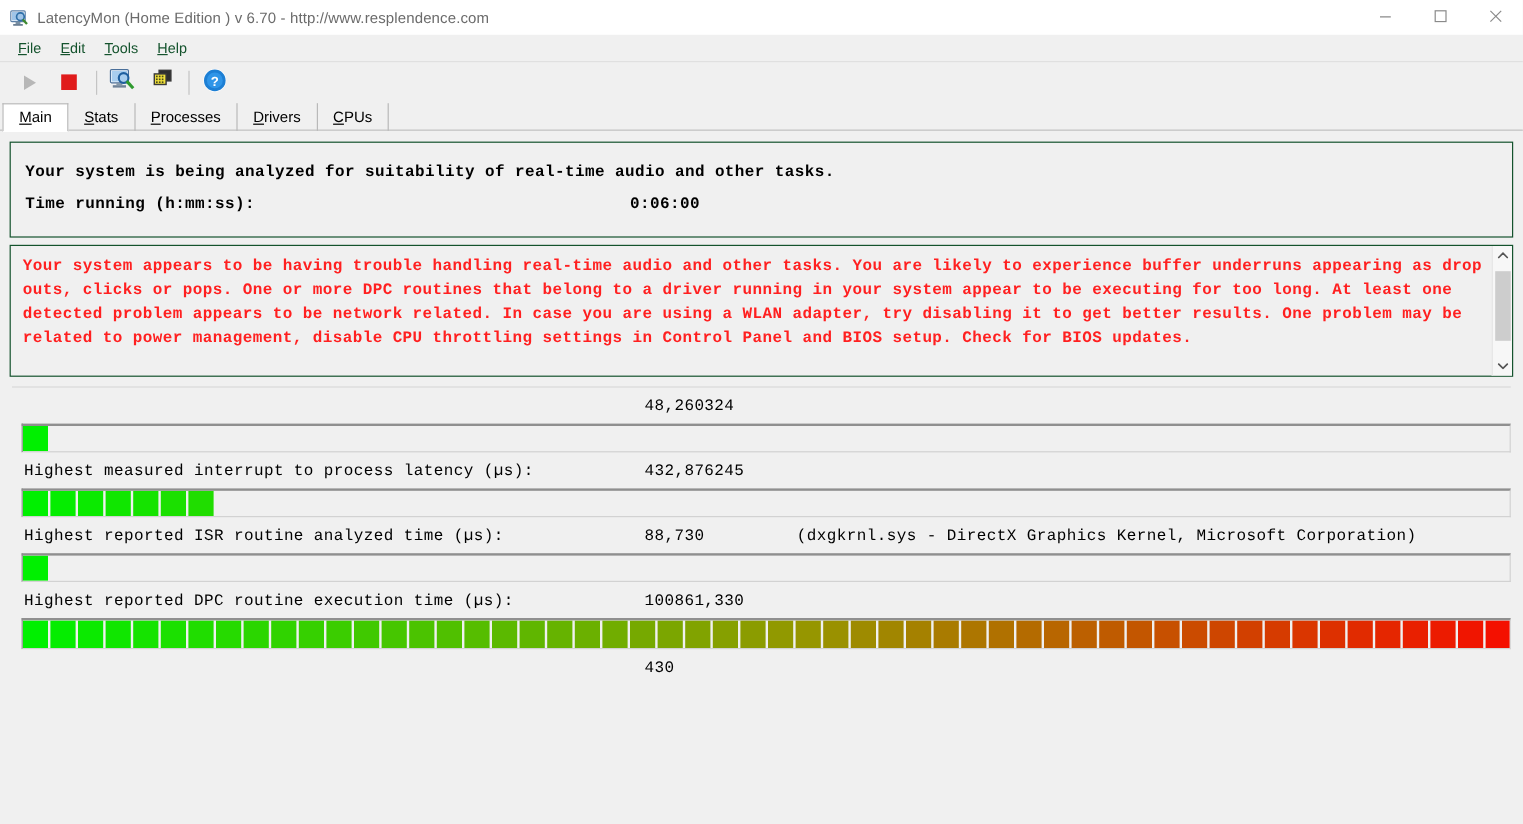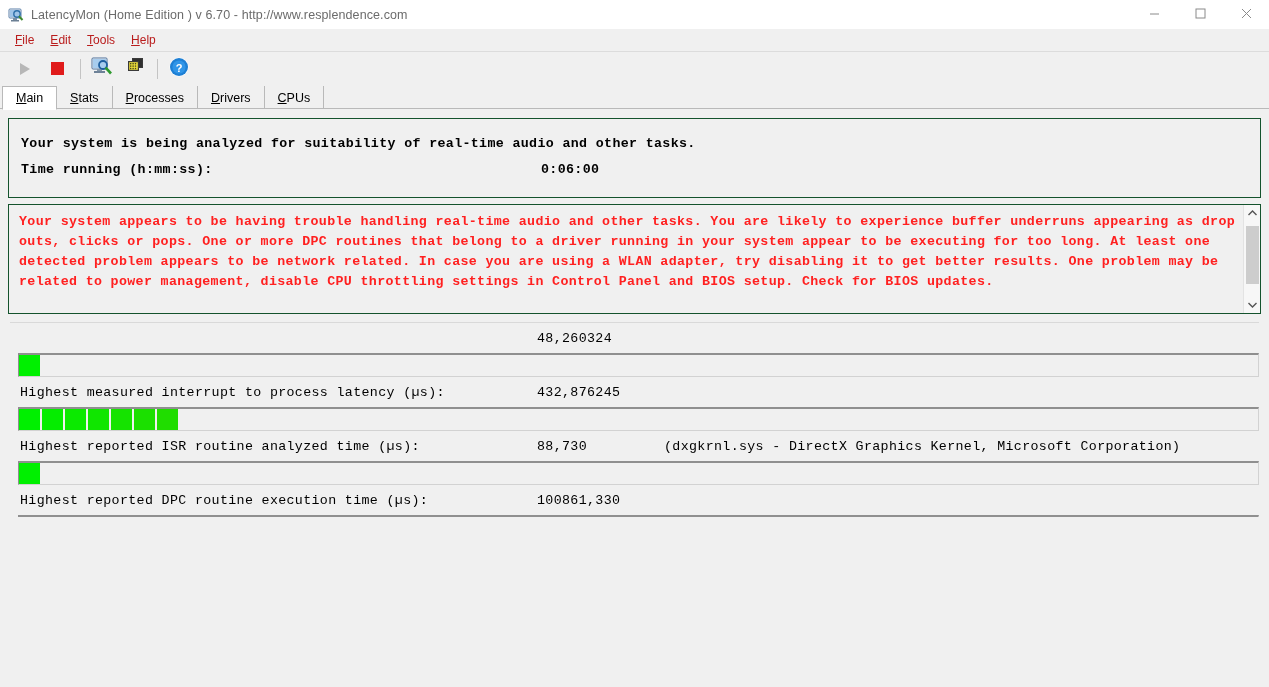--- a/index.html
+++ b/index.html
@@ -12,21 +12,21 @@
     background: #f0f0f0;
     font-family: "Liberation Sans", sans-serif;
     font-size: 12px;
     color: #000;
     overflow: hidden;
     -webkit-font-smoothing: antialiased;
   }
   .window {
     position: relative;
     width: 1269px;
-    height: 517px;
+    height: 687px;
     background: #f0f0f0;
     box-sizing: border-box;
     display: flex;
     flex-direction: column;
   }
 
   
   .titlebar {
     height: 29px;
     background: #ffffff;
@@ -78,21 +78,21 @@
     background: #f0f0f0;
     display: flex;
     align-items: center;
     padding-left: 8px;
     flex: 0 0 auto;
     border-bottom: 1px solid #dcdcdc;
   }
   .menu-item {
     font-family: "Liberation Sans", sans-serif;
     font-size: 12px;
-    color: #b91c1c;
+    color: #14532d;
     padding: 2px 9px 2px 7px;
     white-space: nowrap;
     line-height: 14px;
   }
   .menu-item u { text-decoration: underline; }
 
   
   .toolbar {
     height: 33px;
     background: #f0f0f0;
@@ -203,21 +203,21 @@
     display: flex;
     line-height: 26px;
     align-items: flex-end;
   }
   .sum-label { font-weight: bold; white-space: pre; }
   .sum-value {
     font-weight: bold;
     white-space: pre;
     margin-left: auto;
   }
-  .sum-row .sum-value { position: absolute; left: 532px; }
+  .sum-row .sum-value { position: absolute; left: 516px; }
 
   
   .warn-panel {
     margin-top: 6px;
     height: 110px;
     position: relative;
     background: #f0f0f0;
     display: flex;
   }
   .warn-text {

